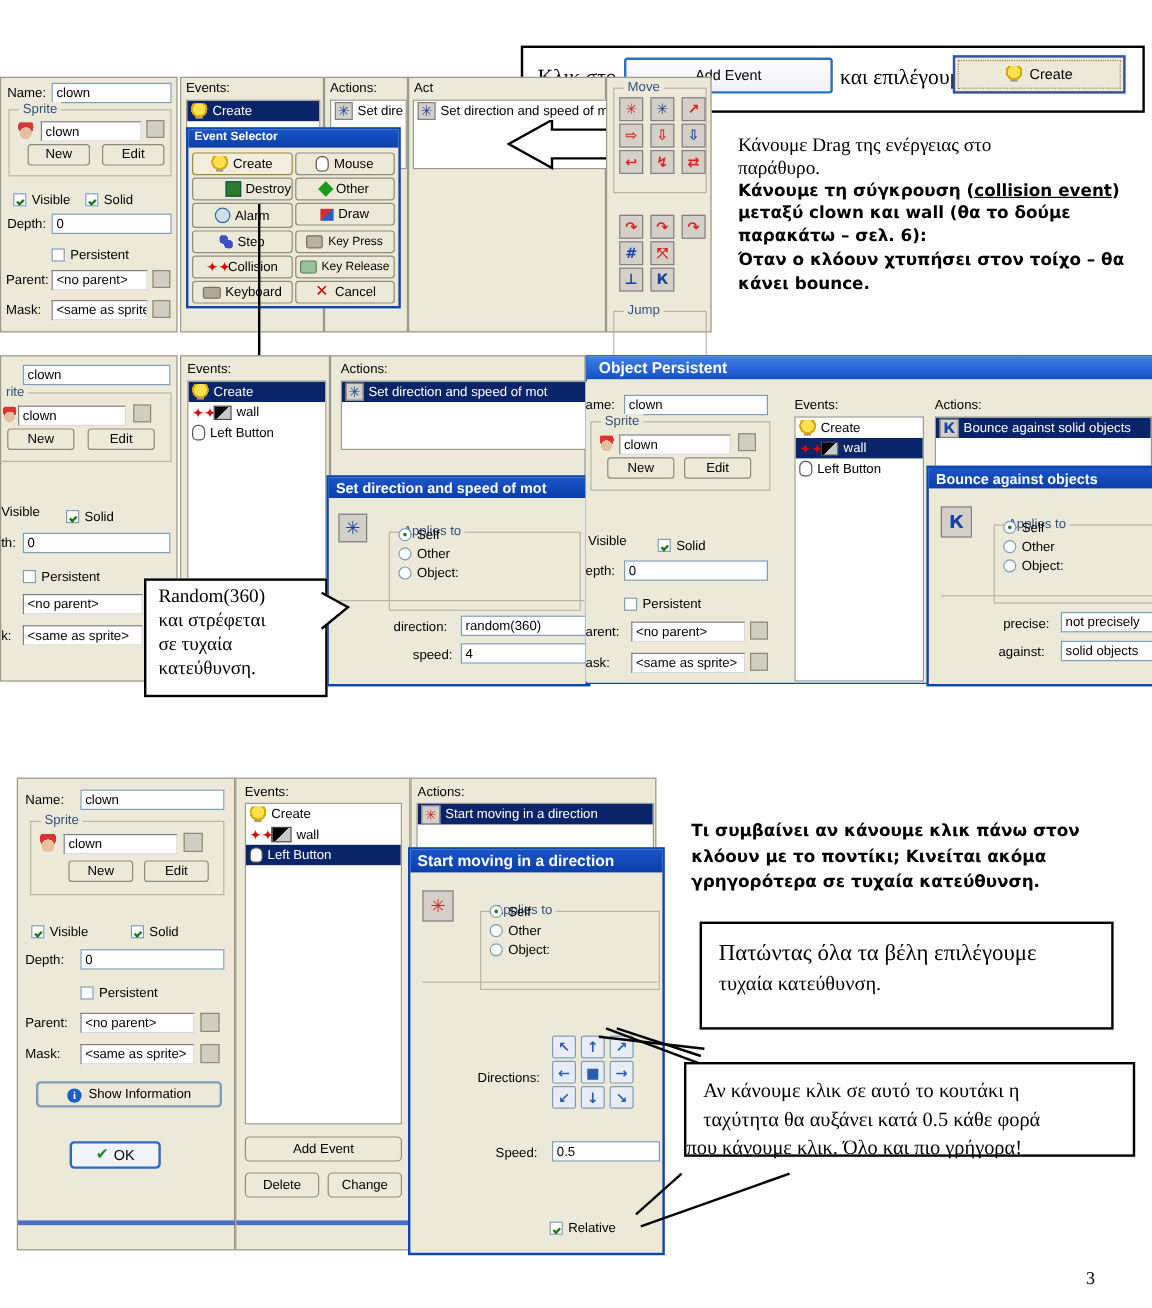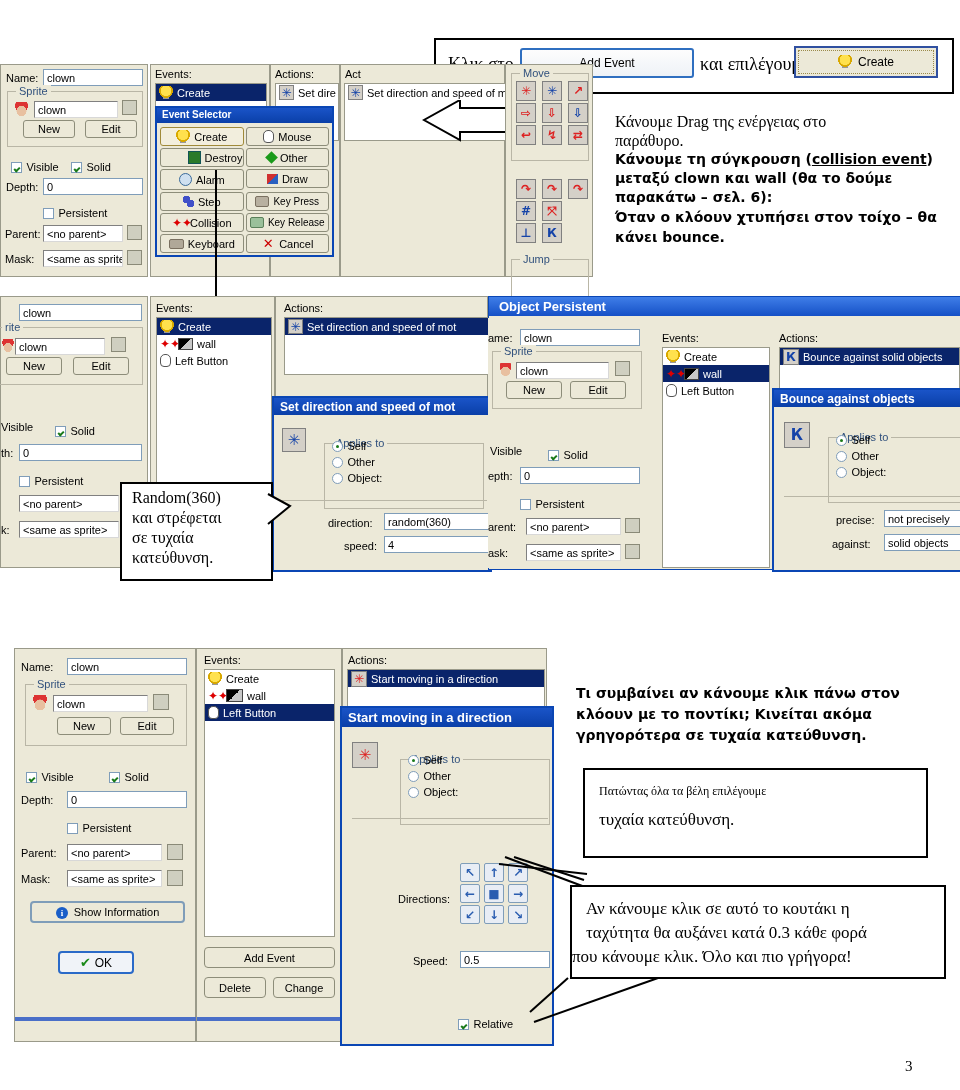--- a/index.html
+++ b/index.html
@@ -535,36 +535,36 @@
   </div>
 </div>
 
 <div class="abs" style="left:576px;top:683px;width:380px;">
   <div class="greek-sans" style="font-size:14px;font-weight:bold;line-height:21px;">Τι συμβαίνει αν κάνουμε κλικ πάνω στον</div>
   <div class="greek-sans" style="font-size:14px;font-weight:bold;line-height:21px;">κλόουν με το ποντίκι;  Κινείται ακόμα</div>
   <div class="greek-sans" style="font-size:14px;font-weight:bold;line-height:21px;">γρηγορότερα σε τυχαία κατεύθυνση.</div>
 </div>
 
 <div class="abs callout" style="left:583px;top:768px;width:345px;height:90px;">
-  <div class="greek-serif abs" style="left:14px;top:14px;font-size:12px;">Πατώντας όλα τα βέλη επιλέγουμε</div>
+  <div class="greek-serif abs" style="left:14px;top:14px;font-size:19px;">Πατώντας όλα τα βέλη επιλέγουμε</div>
   <div class="greek-serif abs" style="left:14px;top:40px;font-size:17px;">τυχαία κατεύθυνση.</div>
 </div>
 <svg class="abs" style="left:512px;top:855px;width:90px;height:30px;overflow:visible;">
   <line x1="72" y1="25" x2="2" y2="2" stroke="#000" stroke-width="2"></line>
 </svg>
 <svg class="abs" style="left:505px;top:855px;width:95px;height:36px;overflow:visible;">
   <line x1="80" y1="32" x2="0" y2="2" stroke="#000" stroke-width="2"></line>
 </svg>
 <svg class="abs" style="left:497px;top:862px;width:95px;height:14px;overflow:visible;">
   <line x1="90" y1="12" x2="2" y2="2" stroke="#000" stroke-width="2"></line>
 </svg>
 
-<div class="abs callout" style="left:570px;top:885px;width:376px;height:94px;padding-left:40px;">
+<div class="abs callout" style="left:570px;top:885px;width:376px;height:79px;padding-left:40px;">
   <div class="greek-serif abs" style="left:14px;top:12px;font-size:17px;">Αν κάνουμε κλικ σε αυτό το κουτάκι η</div>
-  <div class="greek-serif abs" style="left:14px;top:36px;font-size:17px;">ταχύτητα θα αυξάνει κατά 0.3 κάθε φορά</div>
+  <div class="greek-serif abs" style="left:14px;top:36px;font-size:17px;">ταχύτητα θα αυξάνει κατά 0.5 κάθε φορά</div>
   <div class="greek-serif abs" style="left:0;top:60px;font-size:17px;">που κάνουμε κλικ. Όλο και πιο γρήγορα!</div>
 </div>
 <svg class="abs" style="left:528px;top:978px;width:160px;height:48px;overflow:visible;">
   <line x1="130" y1="0" x2="6" y2="44" stroke="#000" stroke-width="2"></line>
   <line x1="40" y1="0" x2="2" y2="34" stroke="#000" stroke-width="2"></line>
 </svg>
 
 <div class="abs greek-serif" style="left:905px;top:1058px;font-size:15px;">3</div>
 
 </body></html>

